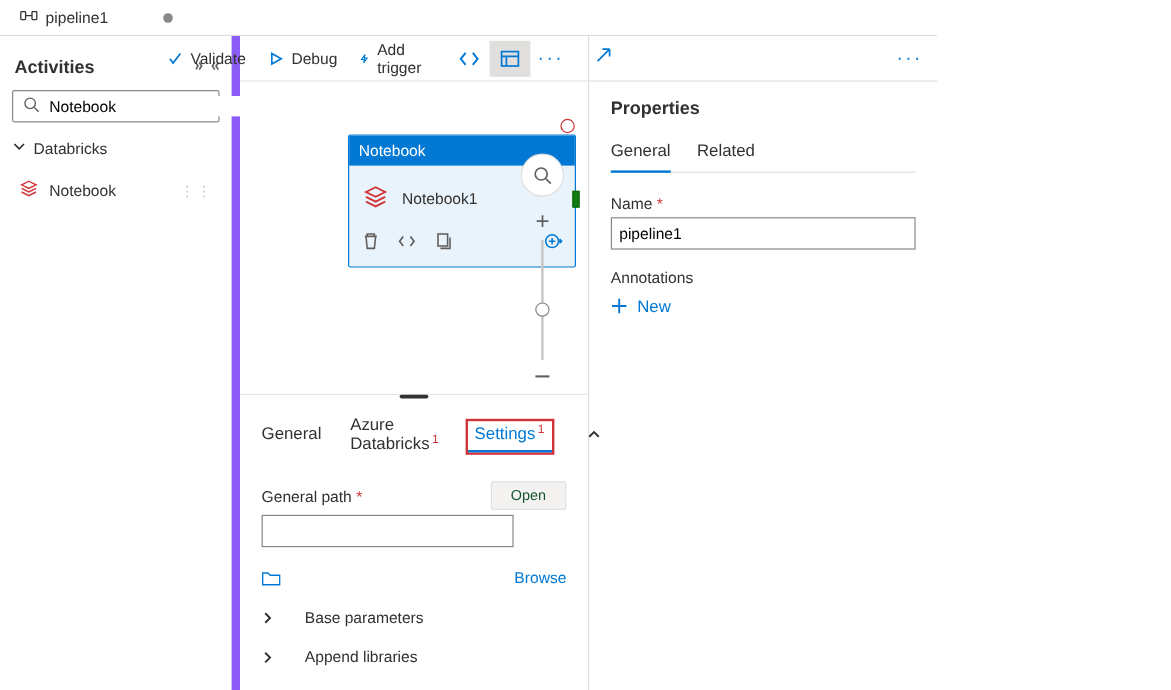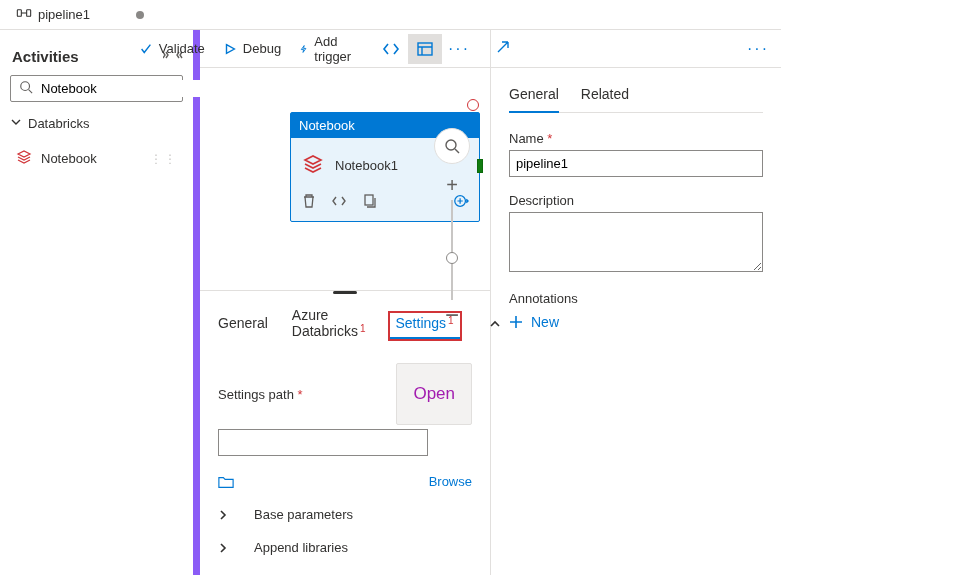--- a/index.html
+++ b/index.html
@@ -64,21 +64,21 @@
   .detail-tab.active { color:#0078d4; }
   .detail-tab.active::after { content:""; position:absolute; left:0; right:0; bottom:0; height:2px; background:#0078d4; }
   .detail-tab sup { color:#d13438; font-size:10px; margin-left:2px; vertical-align:top; }
   .detail-collapse { margin-left:auto; cursor:pointer; padding:6px; }
   .settings-emph { border:2.5px solid #d13438; padding:2px 6px 8px 6px !important; margin-bottom:-2px; }
 
   .detail-body { padding:14px 18px 20px 18px; font-size:13px; }
   .field-row { display:flex; align-items:center; gap:20px; }
   .field-label { font-size:13px; }
   .req { color:#d13438; }
-  .open-btn { margin-left:auto; border:1px solid #e1dfdd; background:#f3f2f1; color:#a21caf; padding:20px 16px; font-size:17px; border-radius:2px; cursor:default; }
+  .open-btn { margin-left:auto; border:1px solid #e1dfdd; background:#f3f2f1; color:#14532d; padding:4px 16px; font-size:12px; border-radius:2px; cursor:default; }
   .text-input { width:210px; border:1px solid #8a8886; padding:5px 6px; font-size:13px; outline:none; margin-top:4px; }
   .browse { display:flex; align-items:center; gap:8px; color:#0078d4; margin-top:18px; cursor:pointer; font-size:13px;justify-content:space-between; }
   .browse svg { width:16px; height:14px; }
   .expander { display:flex; align-items:center; gap:26px; color:#323130; margin-top:18px; cursor:pointer; font-size:13px; }
 
   
   .props { width:290px; display:flex; flex-direction:column; }
   .props-topbar { height:38px; border-bottom:1px solid #e1dfdd; display:flex; align-items:center; justify-content:flex-end; padding-right:6px; gap:2px; }
   .props-body { padding:14px 18px; font-size:13px; }
   .props-title { font-weight:600; font-size:15px; margin-bottom:14px; }
@@ -265,21 +265,21 @@
           <div class="detail-tab"><span>Azure Databricks</span><sup>1</sup></div>
           <div class="detail-tab active settings-emph"><span>Settings</span><sup>1</sup></div>
           <div class="detail-collapse">
             <svg width="14" height="14" viewBox="0 0 14 14" stroke="#323130" stroke-width="1.6" fill="none">
                 <path d="M3 9l4-4 4 4"></path>
               </svg>
           </div>
         </div>
         <div class="detail-body">
           <div class="field-row">
-            <span class="field-label"><span>Settings path</span> <span class="req">*</span></span>
+            <span class="field-label"><span>General path</span> <span class="req">*</span></span>
             <button class="open-btn">Open</button>
           </div>
           <input class="text-input" type="text" style="">
           <div class="browse">
             <svg viewBox="0 0 18 14" stroke="#0078d4" stroke-width="1.3" fill="none">
                 <path d="M1 2h5l2 2h9v9H1z"></path>
               </svg>
             <span>Browse</span>
           </div>
           <div class="expander">
@@ -302,30 +302,27 @@
     <div class="props">
       <div class="props-topbar">
         <span style="margin-right:auto;margin-left:4px;color:#0078d4;">
           <svg width="16" height="16" viewBox="0 0 16 16" stroke="#0078d4" stroke-width="1.4" fill="none">
               <path d="M3 13L13 3M13 3H7M13 3v6"></path>
             </svg>
         </span>
         <span style="color:#0078d4;font-size:16px;letter-spacing:2px;padding:0 6px;">···</span>
       </div>
       <div class="props-body">
+        <div class="props-title">Properties</div>
         <div class="props-tabs">
           <div class="props-tab active">General</div>
           <div class="props-tab">Related</div>
         </div>
         <label class="props-field-label"><span>Name</span> <span class="req">*</span></label>
         <input class="props-input" type="text" value="pipeline1" style="">
-        <div class="props-section">
-          <label class="props-field-label">Description</label>
-          <textarea class="props-textarea" style=""></textarea>
-        </div>
         <div class="props-section">
           <label class="props-field-label">Annotations</label>
           <div class="new-btn">
             <svg width="14" height="14" viewBox="0 0 14 14" stroke="#0078d4" stroke-width="1.6">
                 <path d="M7 1v12M1 7h12"></path>
               </svg>
             <span>New</span>
           </div>
         </div>
       </div>

